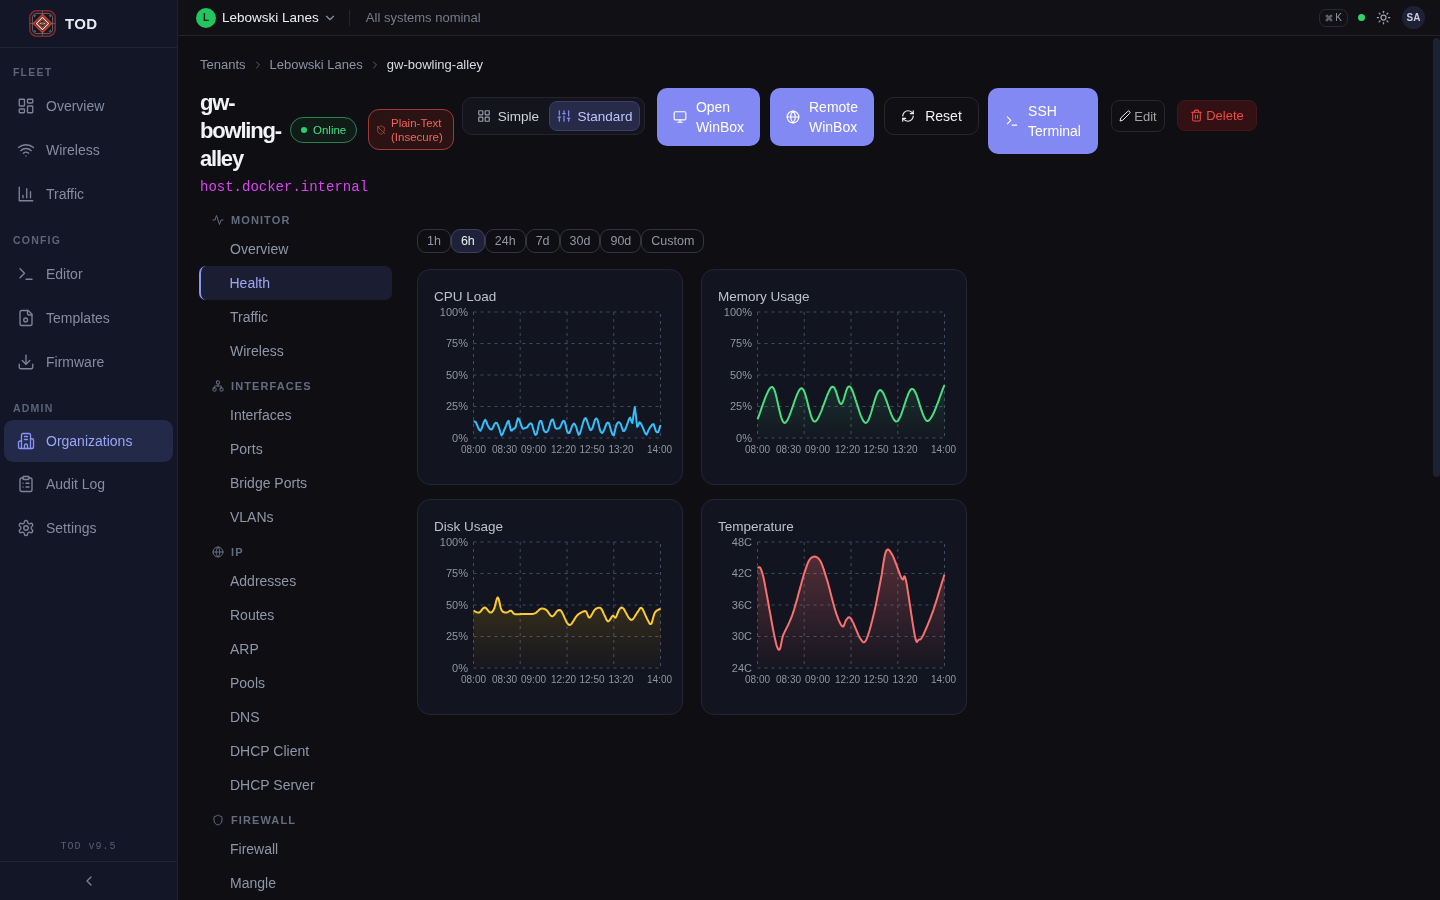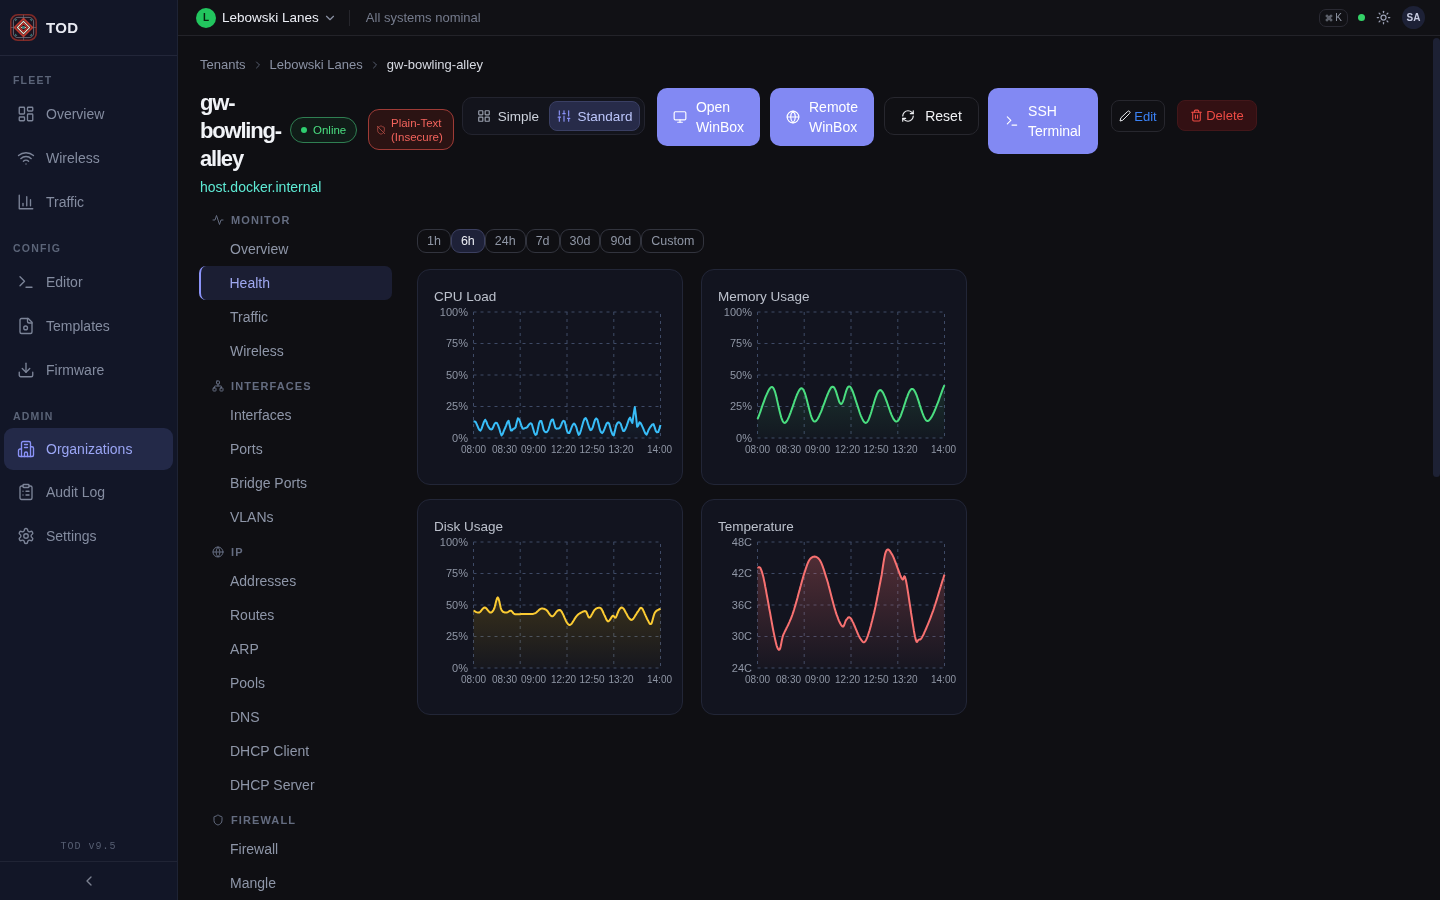--- a/index.html
+++ b/index.html
@@ -1,18 +1,18 @@
 <!DOCTYPE html>
 <html><head><meta charset="utf-8"><title>TOD</title><style>
 *{margin:0;padding:0;box-sizing:border-box}
 html,body{width:1440px;height:900px;overflow:hidden;background:#0f0f13;font-family:"Liberation Sans",sans-serif}
 .icon{display:inline-block;vertical-align:middle}
 
 #sidebar{position:absolute;left:0;top:0;width:178px;height:900px;background:#121627;border-right:1px solid #1e2334}
-#logo{height:56px;display:flex;align-items:center;padding-left:10px;border-bottom:1px solid #222639}
+#logo{height:48px;display:flex;align-items:center;padding-left:29px;border-bottom:1px solid #222639}
 #logo .name{color:#e8eaf2;font-size:15px;font-weight:700;margin-left:9px;letter-spacing:.3px}
 .sec{color:#5b6478;font-size:10.5px;font-weight:700;letter-spacing:1.2px;padding-left:13px;margin:18px 0 6px}
 .sitem{height:44px;display:flex;align-items:center;padding-left:17px;color:#848ca0;font-size:14px}
 .sitem svg{margin-right:11px}
 .sitem.active{margin:0 4px;padding-left:13px;height:42px;border-radius:9px;background:#232948;color:#9aa5f4}
 
 #sfoot{position:absolute;left:0;bottom:38px;width:177px;border-bottom:1px solid #202435;padding-bottom:9px;text-align:center;color:#565e72;font-size:10px;font-family:"Liberation Mono",monospace;letter-spacing:1px}
 #scollapse{position:absolute;left:0;bottom:0;width:177px;height:38px;display:flex;align-items:center;justify-content:center}
 
 #topbar{position:absolute;left:178px;top:0;width:1262px;height:36px;background:#111115;border-bottom:1px solid #232329;display:flex;align-items:center}
@@ -23,41 +23,41 @@
 .tb-right{margin-left:auto;display:flex;align-items:center}
 .kbd{border:1px solid #2a2a33;border-radius:7px;color:#8f95a3;font-size:10px;padding:2.5px 5px;display:flex;align-items:center;gap:2px}
 .gdot{width:7px;height:7px;border-radius:50%;background:#34d368;margin-left:10px}
 .avatar{width:23px;height:23px;border-radius:50%;background:#1d2136;color:#c7cbe0;font-size:10px;font-weight:700;display:flex;align-items:center;justify-content:center;margin:0 15px 0 11px}
 
 #main{position:absolute;left:178px;top:36px;width:1262px;height:864px}
 #crumbs{position:absolute;left:22px;top:21px;font-size:13px;color:#8b92a4;display:flex;align-items:center}
 #crumbs .last{color:#d7dae2}
 #crumbs svg{margin:1px 6px 0}
 #title{position:absolute;left:22px;top:53px;width:80px;color:#f1f3f7;font-size:22px;font-weight:700;letter-spacing:-1.2px;line-height:28px}
-#host{position:absolute;left:22px;top:143px;color:#5eead4;font-size:14px;font-family:Liberation Sans, sans-serif}
+#host{position:absolute;left:22px;top:143px;color:#d946ef;font-size:14px;font-family:Liberation Mono, monospace}
 .pill-online{position:absolute;left:112px;top:81px;height:26px;border-radius:14px;border:1px solid #2f7f52;background:rgba(34,197,94,.08);color:#4ade80;font-size:11.5px;display:flex;align-items:center;padding:0 10px}
 .pill-online .d{width:6px;height:6px;border-radius:50%;background:#2ece70;margin-right:6px}
 .pill-insec{position:absolute;left:190px;top:73px;height:41px;border-radius:11px;border:1px solid #9e3b36;background:#2b1313;color:#f2635c;font-size:11.5px;line-height:14px;display:flex;align-items:center;padding:0 10px 0 7px}
 .pill-insec svg{margin-right:5px}
 
 #seg{position:absolute;left:284px;top:61px;height:38px;border:1px solid #23242f;background:#13141c;border-radius:10px;display:flex;align-items:center;padding:0 4px}
 .seg-item{display:flex;align-items:center;justify-content:center;color:#cdd2dc;font-size:13.5px;height:30px;width:82px}
 .seg-item svg{margin-right:7px}
 .seg-item.on{background:#272b49;border:1px solid #3a3f63;border-radius:8px;color:#bcc6fb;width:91px}
 
 .btn{position:absolute;border-radius:10px;display:flex;align-items:center;justify-content:center;font-size:14px}
 .btn .txt{line-height:20px}
 .btn-purple{background:#8289f3;color:#fff}
 .btn-purple svg{margin-right:9px}
 #b-open{left:479px;top:52px;width:103px;height:58px}
 #b-remote{left:592px;top:52px;width:104px;height:58px}
 #b-reset{left:706px;top:61px;width:95px;height:38px;background:#101014;border:1px solid #27272e;color:#f0f1f4}
 #b-reset svg{margin-right:10px}
 #b-ssh{left:810px;top:52px;width:110px;height:66px}
-#b-edit{left:933px;top:64px;width:54px;height:32px;background:#101014;border:1px solid #27272e;color:#3b82f6;font-size:13px;border-radius:8px}
+#b-edit{left:933px;top:64px;width:54px;height:32px;background:#101014;border:1px solid #27272e;color:#a3a3a3;font-size:13px;border-radius:8px}
 #b-edit svg{margin-right:3px}
 #b-del{left:999px;top:64px;width:80px;height:31px;background:#331013;border:1px solid #43171a;color:#ee4b44;font-size:13px;border-radius:8px}
 #b-del svg{margin-right:3px}
 
 #subnav{position:absolute;left:21px;top:166px;width:193px}
 .g-head{height:24px;margin-top:6px;display:flex;align-items:center;padding-left:13px;color:#646c80;font-size:11px;font-weight:700;letter-spacing:1.1px}
 .g-head svg{margin-right:7px}
 .n-item{height:34px;display:flex;align-items:center;padding-left:31px;color:#8e96a8;font-size:14px}
 .n-item.active{background:#1b1e33;border-left:2.5px solid #8b93f8;padding-left:28.5px;border-radius:7px;color:#9fa8f0}
 

